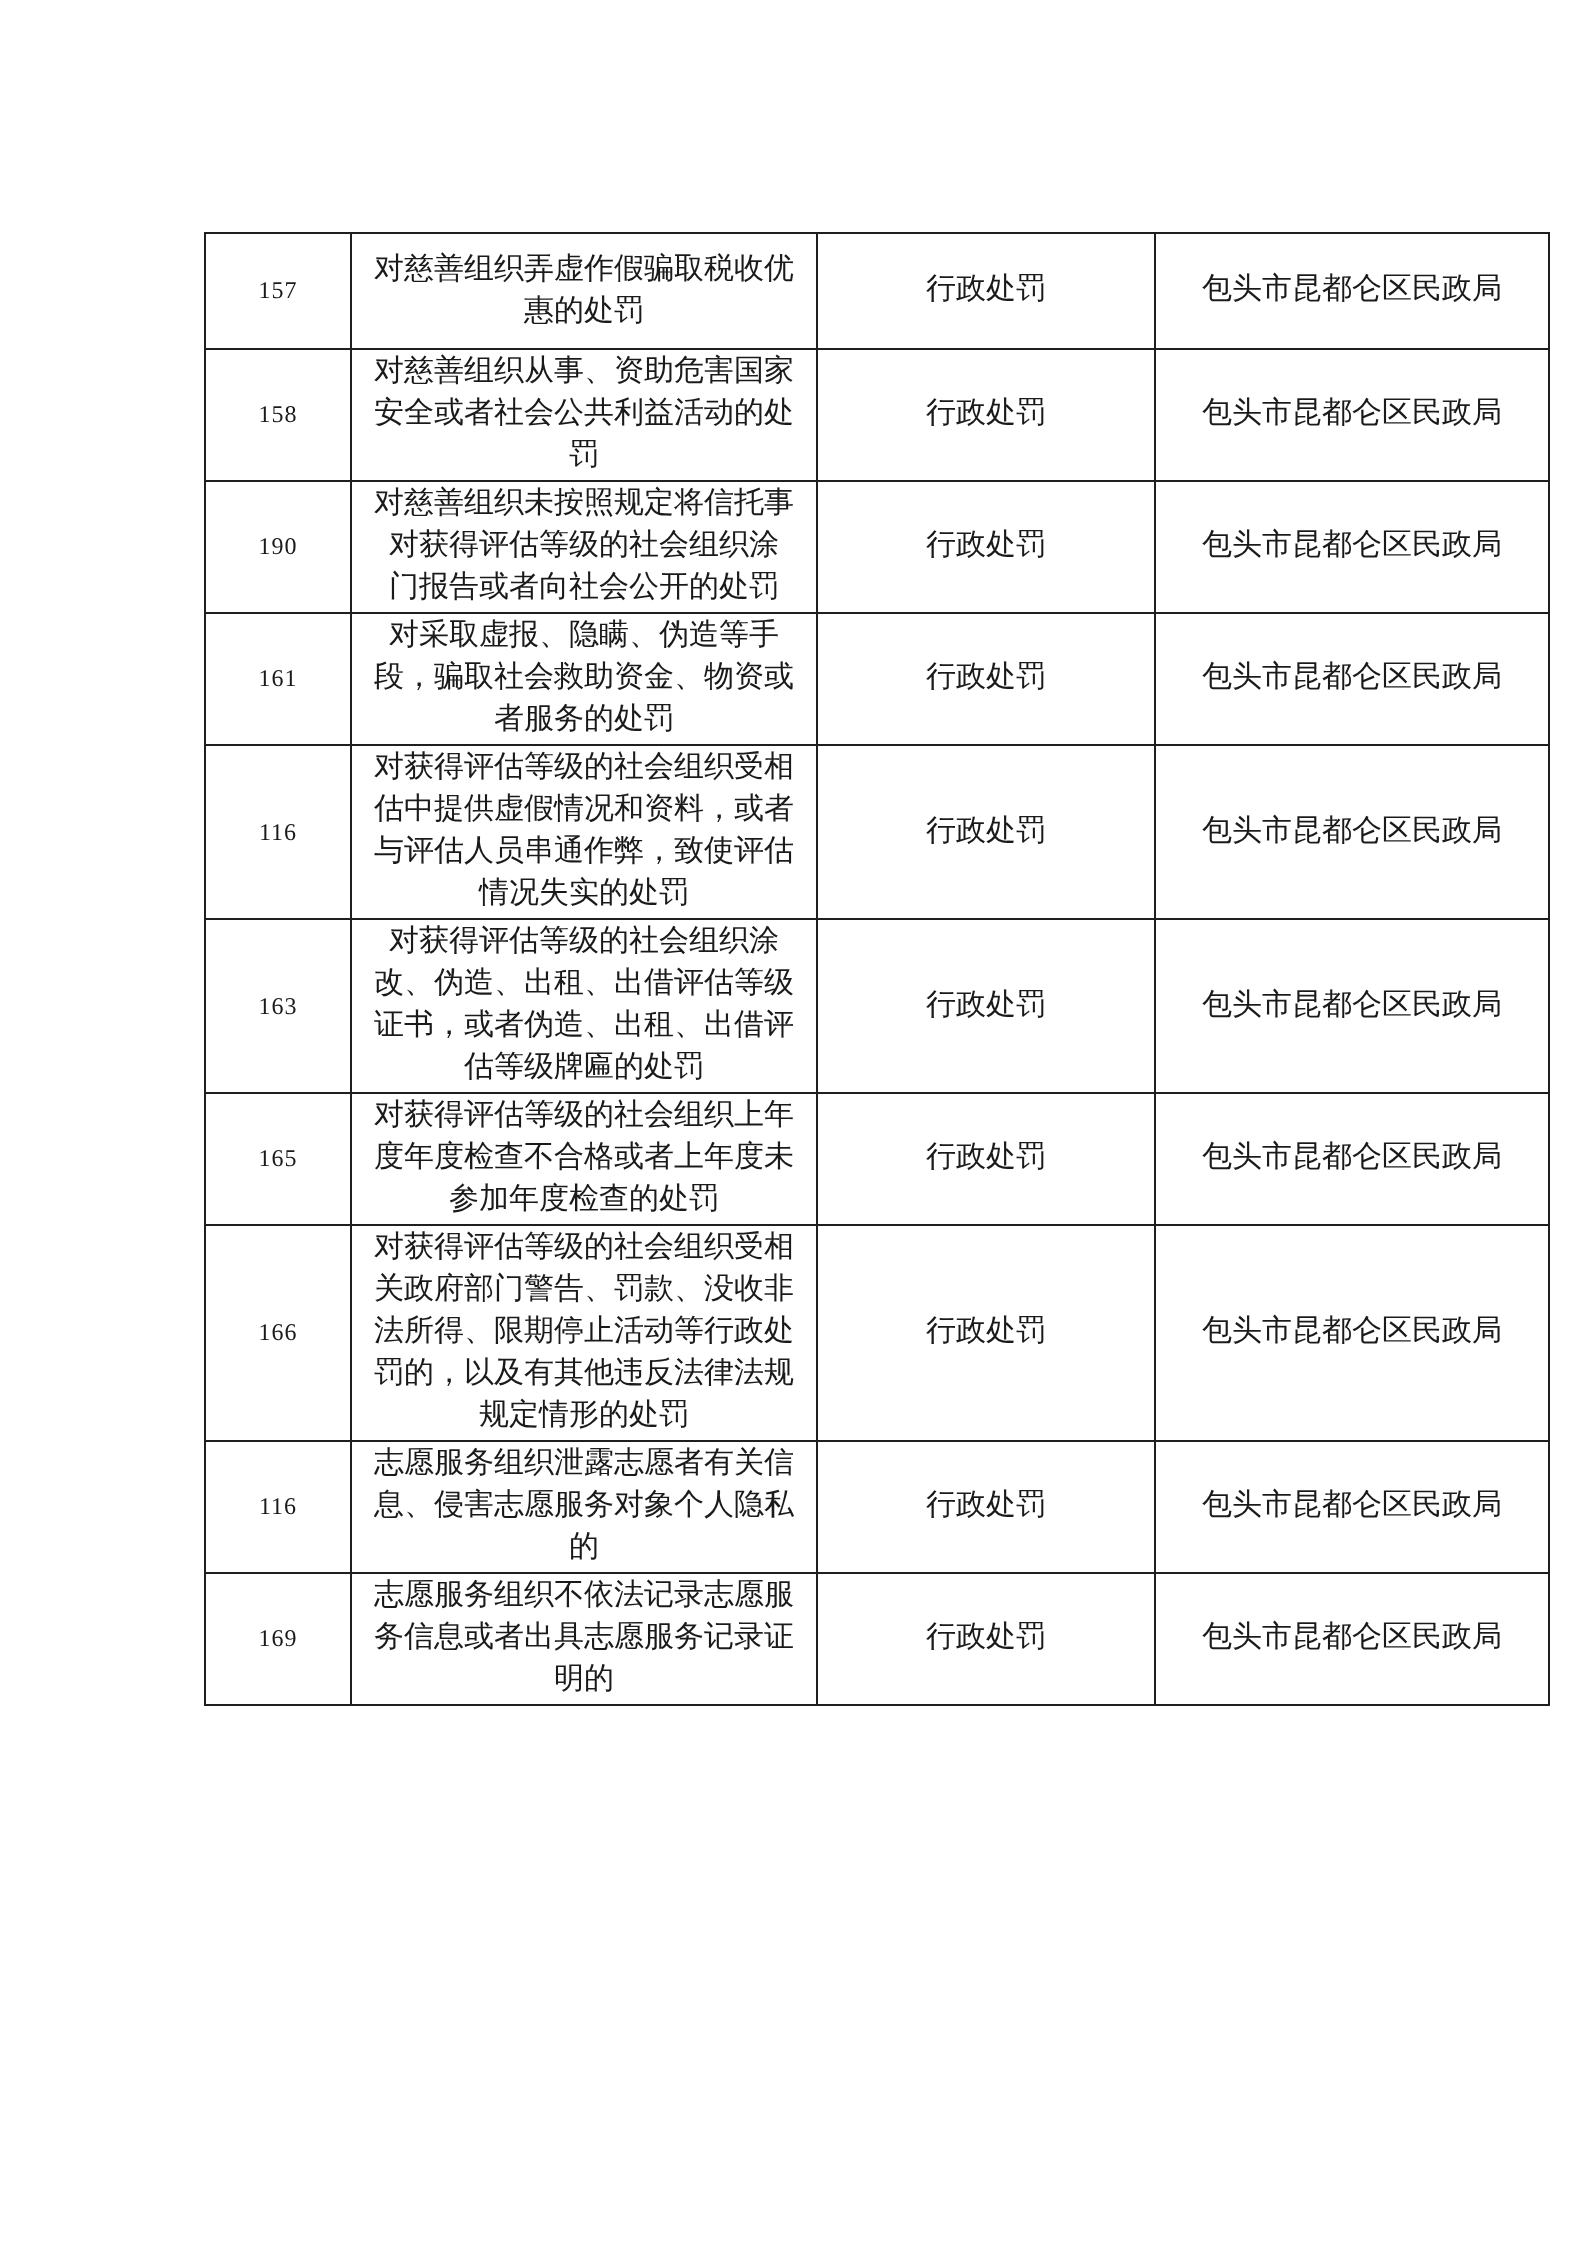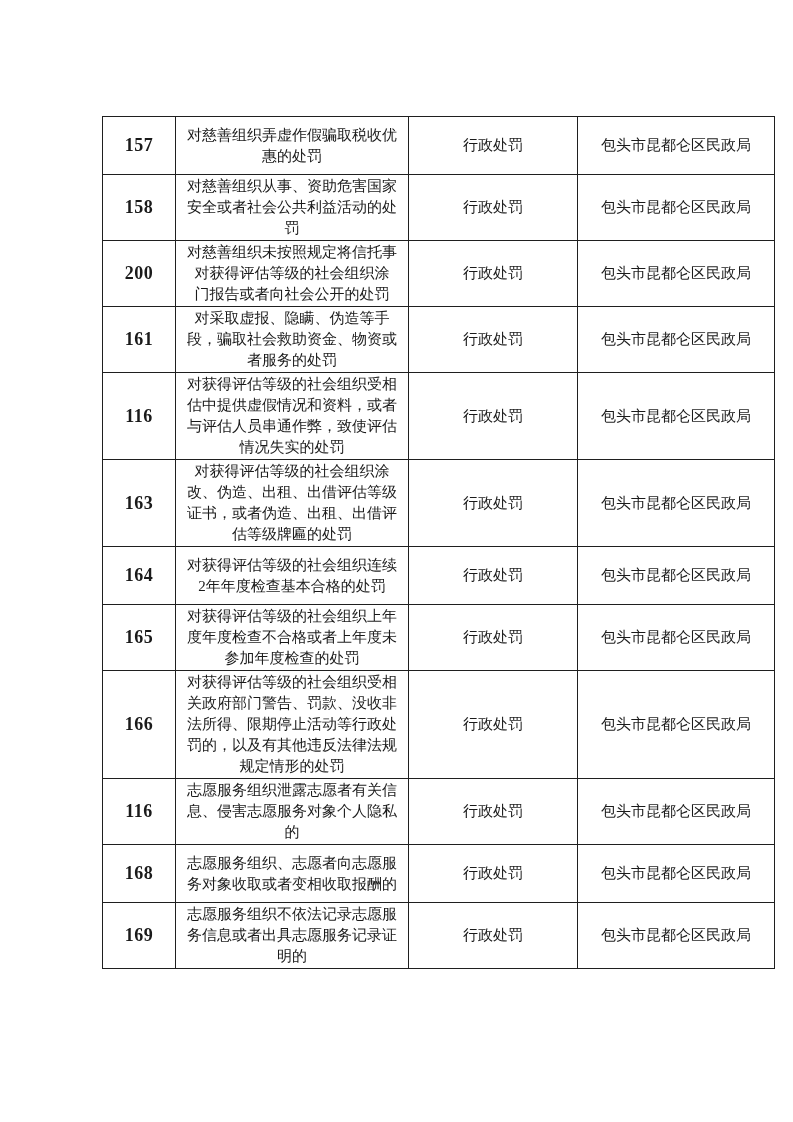--- a/index.html
+++ b/index.html
@@ -33,23 +33,22 @@
     height: 55px;              
     padding: 1px 2px;
     text-align: center;
     vertical-align: middle;
     font-size: 15px;
     line-height: 21px;
     white-space: pre-line;     
     color: var(--text-color, #1a1a1a);
   }
   .doc-table td.col-no {
-    font-size: 18px;
+    font-size: 12px;
     letter-spacing: 0.5px;
-    font-weight: bold;
   }
 </style>
 </head>
 <body>
 
 <div class="page">
   <table class="doc-table">
     <colgroup>
       <col class="c1">
       <col class="c2">
@@ -66,21 +65,21 @@
         </tr>
         <tr>
           <td class="col-no">158</td>
           <td class="col-item">对慈善组织从事、资助危害国家
 安全或者社会公共利益活动的处
 罚</td>
           <td class="col-type">行政处罚</td>
           <td class="col-department">包头市昆都仑区民政局</td>
         </tr>
         <tr>
-          <td class="col-no">200</td>
+          <td class="col-no">190</td>
           <td class="col-item">对慈善组织未按照规定将信托事
 对获得评估等级的社会组织涂
 门报告或者向社会公开的处罚</td>
           <td class="col-type">行政处罚</td>
           <td class="col-department">包头市昆都仑区民政局</td>
         </tr>
         <tr>
           <td class="col-no">161</td>
           <td class="col-item">对采取虚报、隐瞒、伪造等手
 段，骗取社会救助资金、物资或
@@ -100,27 +99,20 @@
         <tr>
           <td class="col-no">163</td>
           <td class="col-item">对获得评估等级的社会组织涂
 改、伪造、出租、出借评估等级
 证书，或者伪造、出租、出借评
 估等级牌匾的处罚</td>
           <td class="col-type">行政处罚</td>
           <td class="col-department">包头市昆都仑区民政局</td>
         </tr>
         <tr>
-          <td class="col-no">164</td>
-          <td class="col-item">对获得评估等级的社会组织连续
-2年年度检查基本合格的处罚</td>
-          <td class="col-type">行政处罚</td>
-          <td class="col-department">包头市昆都仑区民政局</td>
-        </tr>
-        <tr>
           <td class="col-no">165</td>
           <td class="col-item">对获得评估等级的社会组织上年
 度年度检查不合格或者上年度未
 参加年度检查的处罚</td>
           <td class="col-type">行政处罚</td>
           <td class="col-department">包头市昆都仑区民政局</td>
         </tr>
         <tr>
           <td class="col-no">166</td>
           <td class="col-item">对获得评估等级的社会组织受相
@@ -133,27 +125,20 @@
         </tr>
         <tr>
           <td class="col-no">116</td>
           <td class="col-item">志愿服务组织泄露志愿者有关信
 息、侵害志愿服务对象个人隐私
 的</td>
           <td class="col-type">行政处罚</td>
           <td class="col-department">包头市昆都仑区民政局</td>
         </tr>
         <tr>
-          <td class="col-no">168</td>
-          <td class="col-item">志愿服务组织、志愿者向志愿服
-务对象收取或者变相收取报酬的</td>
-          <td class="col-type">行政处罚</td>
-          <td class="col-department">包头市昆都仑区民政局</td>
-        </tr>
-        <tr>
           <td class="col-no">169</td>
           <td class="col-item">志愿服务组织不依法记录志愿服
 务信息或者出具志愿服务记录证
 明的</td>
           <td class="col-type">行政处罚</td>
           <td class="col-department">包头市昆都仑区民政局</td>
         </tr>
       </tbody>
   </table>
 </div>

